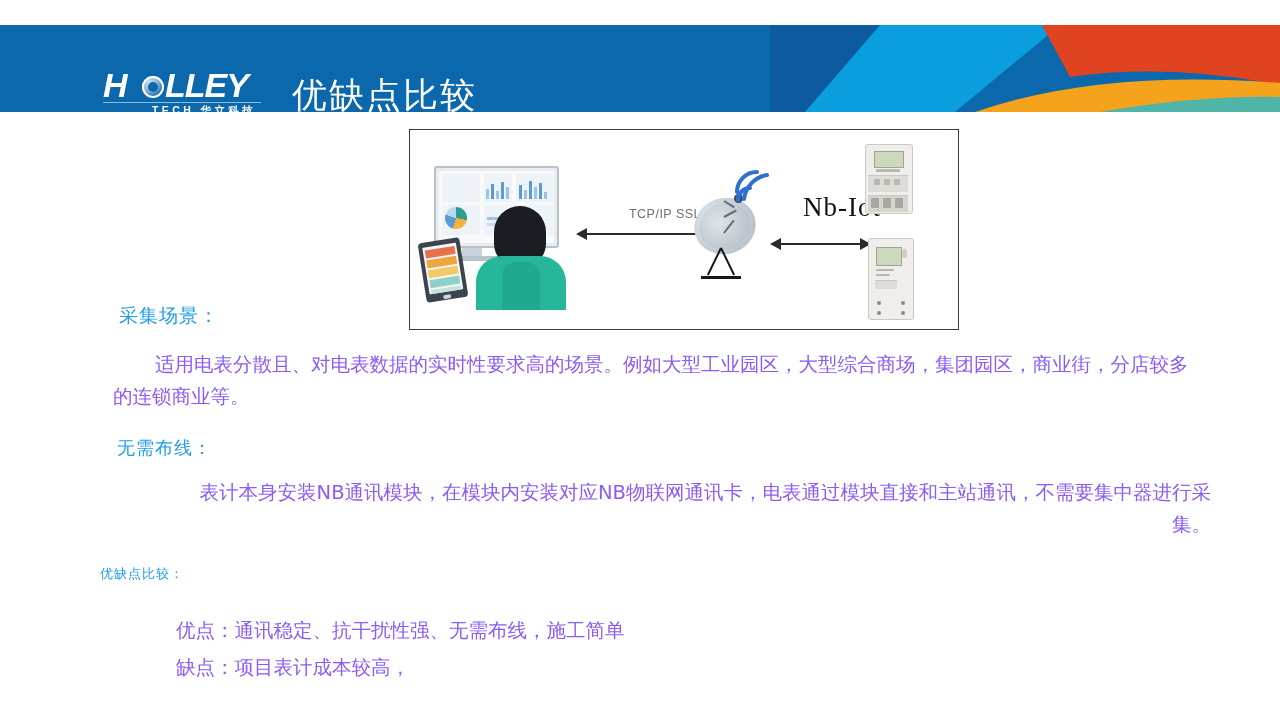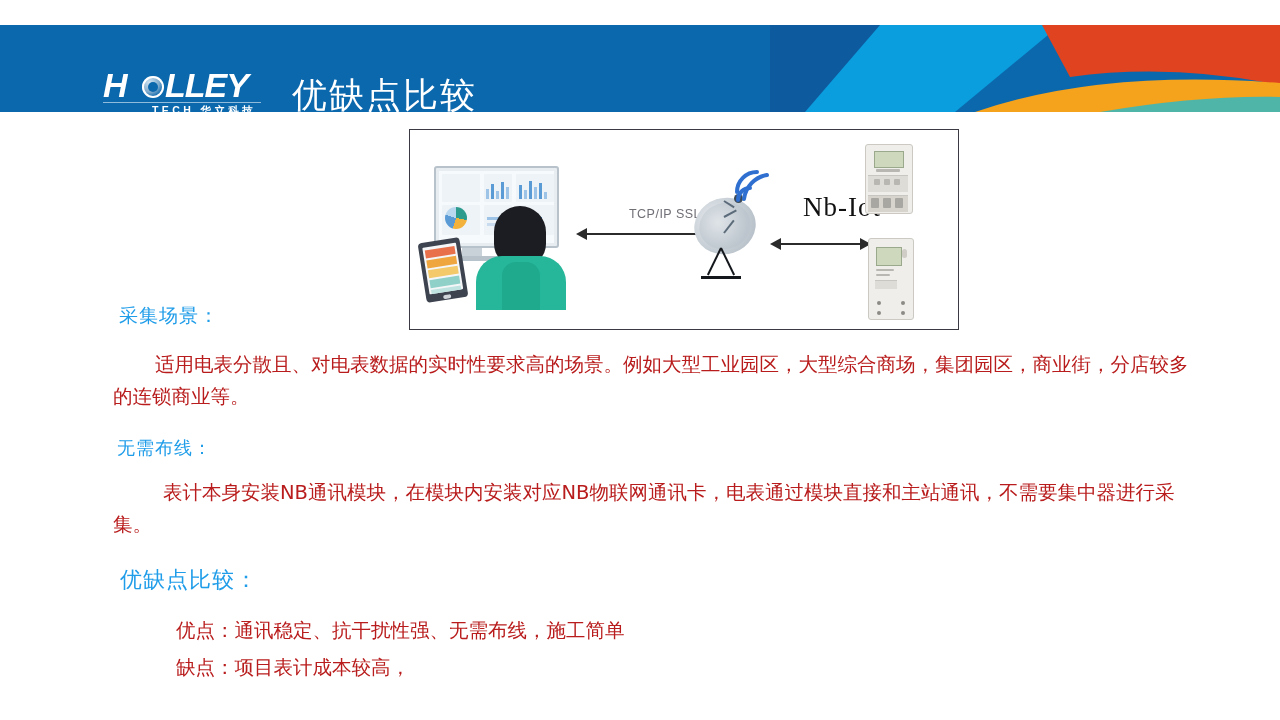--- a/index.html
+++ b/index.html
@@ -120,32 +120,32 @@
   .m-strip{position:absolute;background:#dedcd6;border-top:1px solid #c8c6c0;}
   .m-dot{position:absolute;width:4px;height:4px;border-radius:50%;background:#8d8b86;}
   .m-btn{position:absolute;background:#b9b7b1;border-radius:1px;}
 
   
   .h-blue{
     position:absolute;color:#209de9;font-weight:normal;letter-spacing:1px;white-space:nowrap;
     font-family:"DejaVu Sans","Liberation Sans",sans-serif;
   }
   .p-txt{
-    position:absolute;color:#b91c1c;
+    position:absolute;color:#8b5cf6;
     font-family:"DejaVu Sans","Liberation Sans",sans-serif;
     line-height:1.62;
   }
 
   #h-scene{left:119px;top:303px;font-size:19px;}
   #p-scene{left:113px;top:349px;width:1092px;font-size:19.5px;text-indent:42px;}
 
   #h-principle{left:117px;top:436px;font-size:18px;}
-  #p-principle{left:113px;top:477px;width:1098px;font-size:19.5px;text-indent:50px;}
-
-  #h-compare{left:120px;top:565px;font-size:22px;}
+  #p-principle{left:113px;top:477px;width:1098px;font-size:19.5px;text-indent:50px;text-align:right;}
+
+  #h-compare{left:100px;top:565px;font-size:13px;}
   #p-pros{left:176px;top:615px;font-size:19.5px;white-space:nowrap;}
   #p-cons{left:176px;top:652px;font-size:19.5px;white-space:nowrap;}
 </style>
 </head>
 <body>
 
 <div class="slide">
 
   <div class="banner">
     <div class="banner-swoosh">

